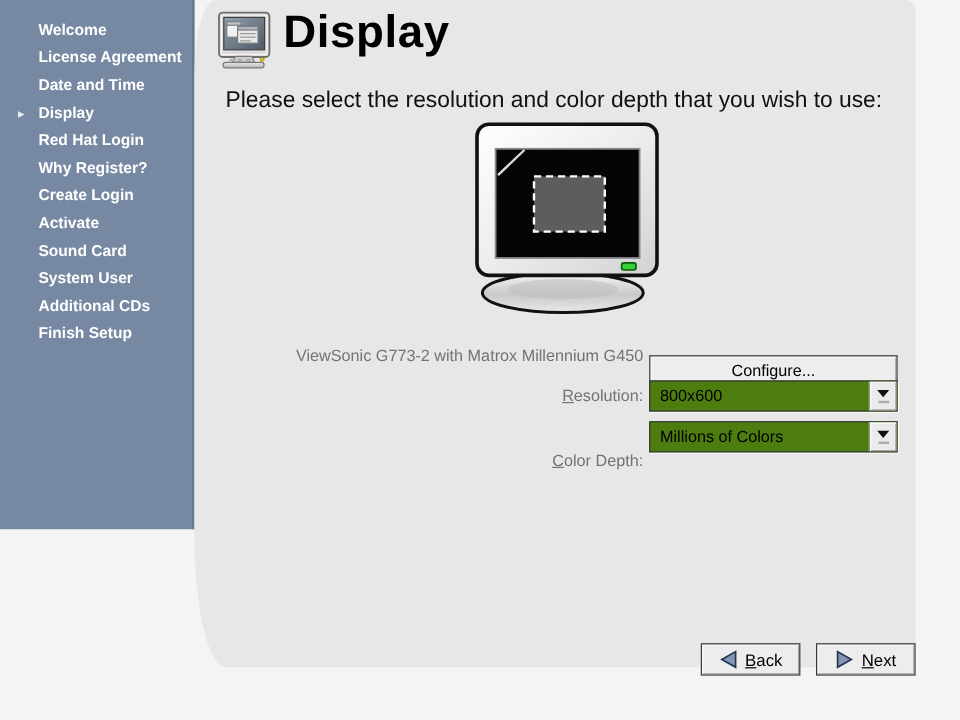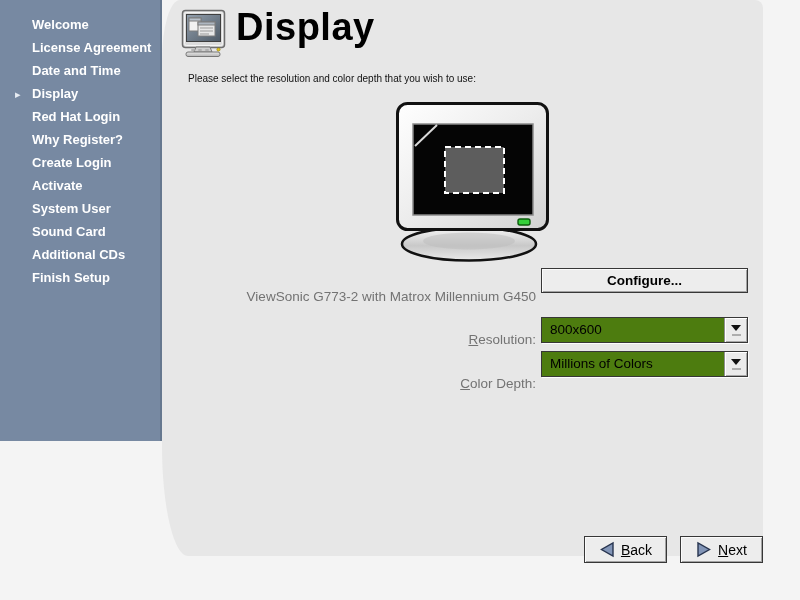--- a/index.html
+++ b/index.html
@@ -13,70 +13,70 @@
   .step{height:23px;line-height:23px;color:#ffffff;font-size:13px;font-weight:bold;white-space:nowrap;}
   .step .marker{display:inline-block;width:17px;padding-left:15px;font-size:11px;color:#e8edf4;}
 
   
   .panel{position:absolute;left:162px;top:0;width:601px;height:556px;
          background:var(--panel-bg,#e7e7e7);
          border-radius:18px 8px 8px 26px / 60px 8px 8px 110px;}
 
   .hdr-icon{position:absolute;left:19px;top:9px;}
   .page-title{position:absolute;left:74px;top:6px;margin:0;font-size:38px;font-weight:bold;color:#000;letter-spacing:0.5px;}
-  .subtitle{position:absolute;left:26px;top:73px;margin:0;font-size:10px;color:#111;}
+  .subtitle{position:absolute;left:26px;top:73px;margin:0;font-size:19px;color:#111;}
 
   .monitor{position:absolute;left:226px;top:100px;}
 
   
   .lbl{position:absolute;left:24px;width:350px;text-align:right;font-size:13.5px;color:#737373;}
   .mn{text-decoration:underline;}
   .btn{position:absolute;box-sizing:border-box;background:#ededed;border:1px solid #373737;
        box-shadow:inset 1px 1px 0 #fbfbfb, inset -1px -1px 0 #a3a3a3;
        font-family:inherit;font-size:13.5px;color:#000;text-align:center;cursor:default;}
-  .configure{left:379px;top:268px;width:207px;height:25px;font-weight:bold;}
+  .configure{left:379px;top:296px;width:207px;height:25px;}
 
   .combo{position:absolute;left:379px;width:207px;height:26px;box-sizing:border-box;
          background:#4d7c0f;border:1px solid #373737;box-shadow:1px 1px 0 #fdfdfd;}
   .combo-res{top:317px;}
   .combo-depth{top:351px;}
   .combo-value{position:absolute;left:8px;top:0;line-height:24px;font-size:13.5px;color:#000;}
   .combo-btn{position:absolute;right:0;top:0;bottom:0;width:22px;background:#ebebeb;
              border-left:1px solid #8f8f8f;box-shadow:inset 1px 1px 0 #ffffff, inset -1px -1px 0 #a8a8a8;
              display:flex;flex-direction:column;align-items:center;justify-content:center;}
   .tri-down{width:0;height:0;border-left:5px solid transparent;border-right:5px solid transparent;border-top:6px solid #101010;}
   .tri-bar{width:9px;height:2px;background:#adadad;margin-top:3px;}
 
   
   .navbtn{position:absolute;top:536px;width:83px;height:27px;box-sizing:border-box;
           background:#ededed;border:1px solid #373737;
           box-shadow:inset 1px 1px 0 #fbfbfb, inset -1px -1px 0 #a3a3a3;
           font-family:inherit;font-size:14px;color:#000;
           display:flex;align-items:center;justify-content:center;gap:6px;cursor:default;}
   .back{left:584px;} .next{left:680px;}
 
-  .row-lbl1{top:289px;} .row-lbl2{top:332px;} .row-lbl3{top:376px;}
+  .row-lbl1{top:289px;} .row-lbl2{top:322px;} .row-lbl3{top:376px;}
 </style>
 </head>
 <body>
 
 <div class="stage">
 
   <aside class="sidebar">
     <div class="steps">
         <div class="step"><span class="marker"></span><span>Welcome</span></div>
         <div class="step"><span class="marker"></span><span>License Agreement</span></div>
         <div class="step"><span class="marker"></span><span>Date and Time</span></div>
         <div class="step active"><span class="marker">▸</span><span>Display</span></div>
         <div class="step"><span class="marker"></span><span>Red Hat Login</span></div>
         <div class="step"><span class="marker"></span><span>Why Register?</span></div>
         <div class="step"><span class="marker"></span><span>Create Login</span></div>
         <div class="step"><span class="marker"></span><span>Activate</span></div>
+        <div class="step"><span class="marker"></span><span>Sound Card</span></div>
         <div class="step"><span class="marker"></span><span>System User</span></div>
-        <div class="step"><span class="marker"></span><span>Sound Card</span></div>
         <div class="step"><span class="marker"></span><span>Additional CDs</span></div>
         <div class="step"><span class="marker"></span><span>Finish Setup</span></div>
       </div>
   </aside>
 
   <main class="panel">
 
     <svg class="hdr-icon" width="46" height="50" viewBox="0 0 46 50">
       <rect x="1.5" y="1.5" width="42" height="37" rx="3" fill="#dcdcdc" stroke="#6e6e6e" stroke-width="1.5"></rect>
       <rect x="3.5" y="3.5" width="38" height="33" rx="2" fill="none" stroke="#f5f5f5" stroke-width="1"></rect>

